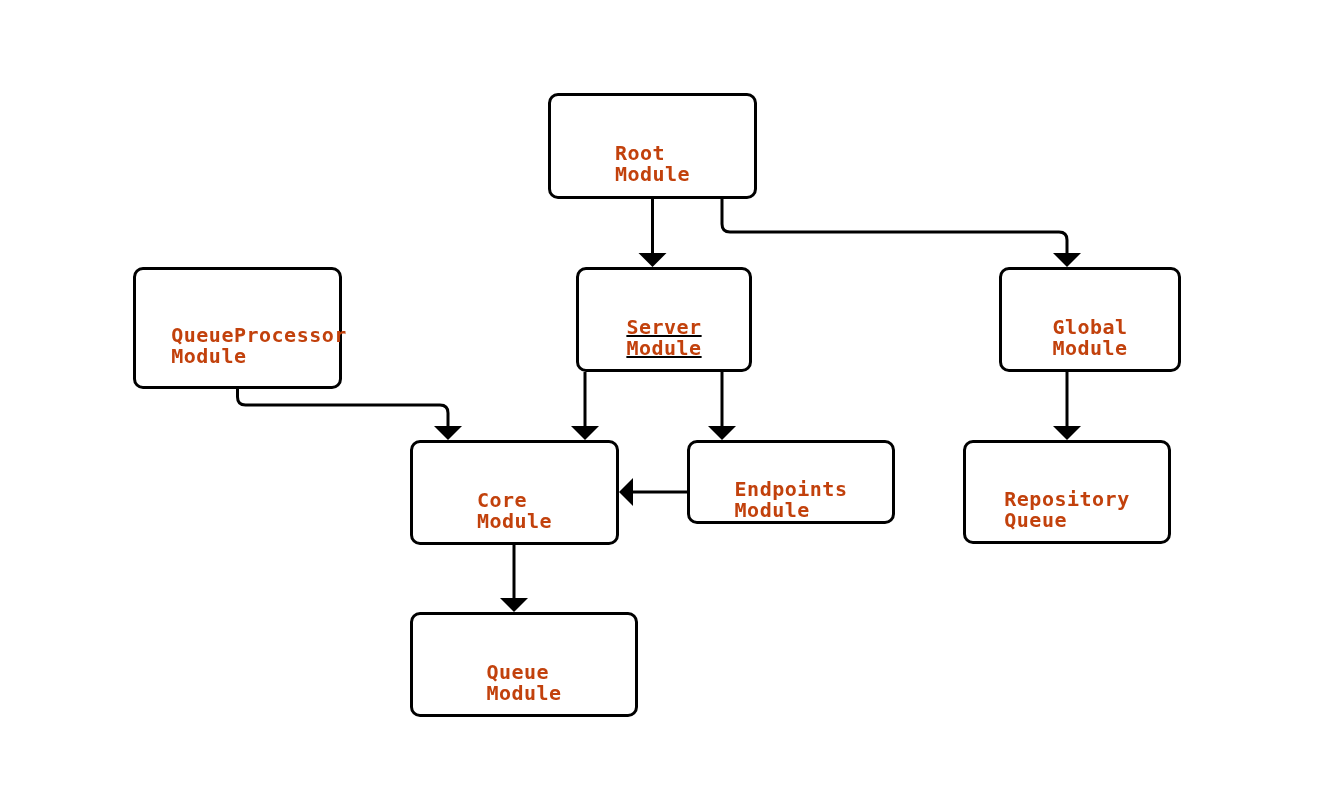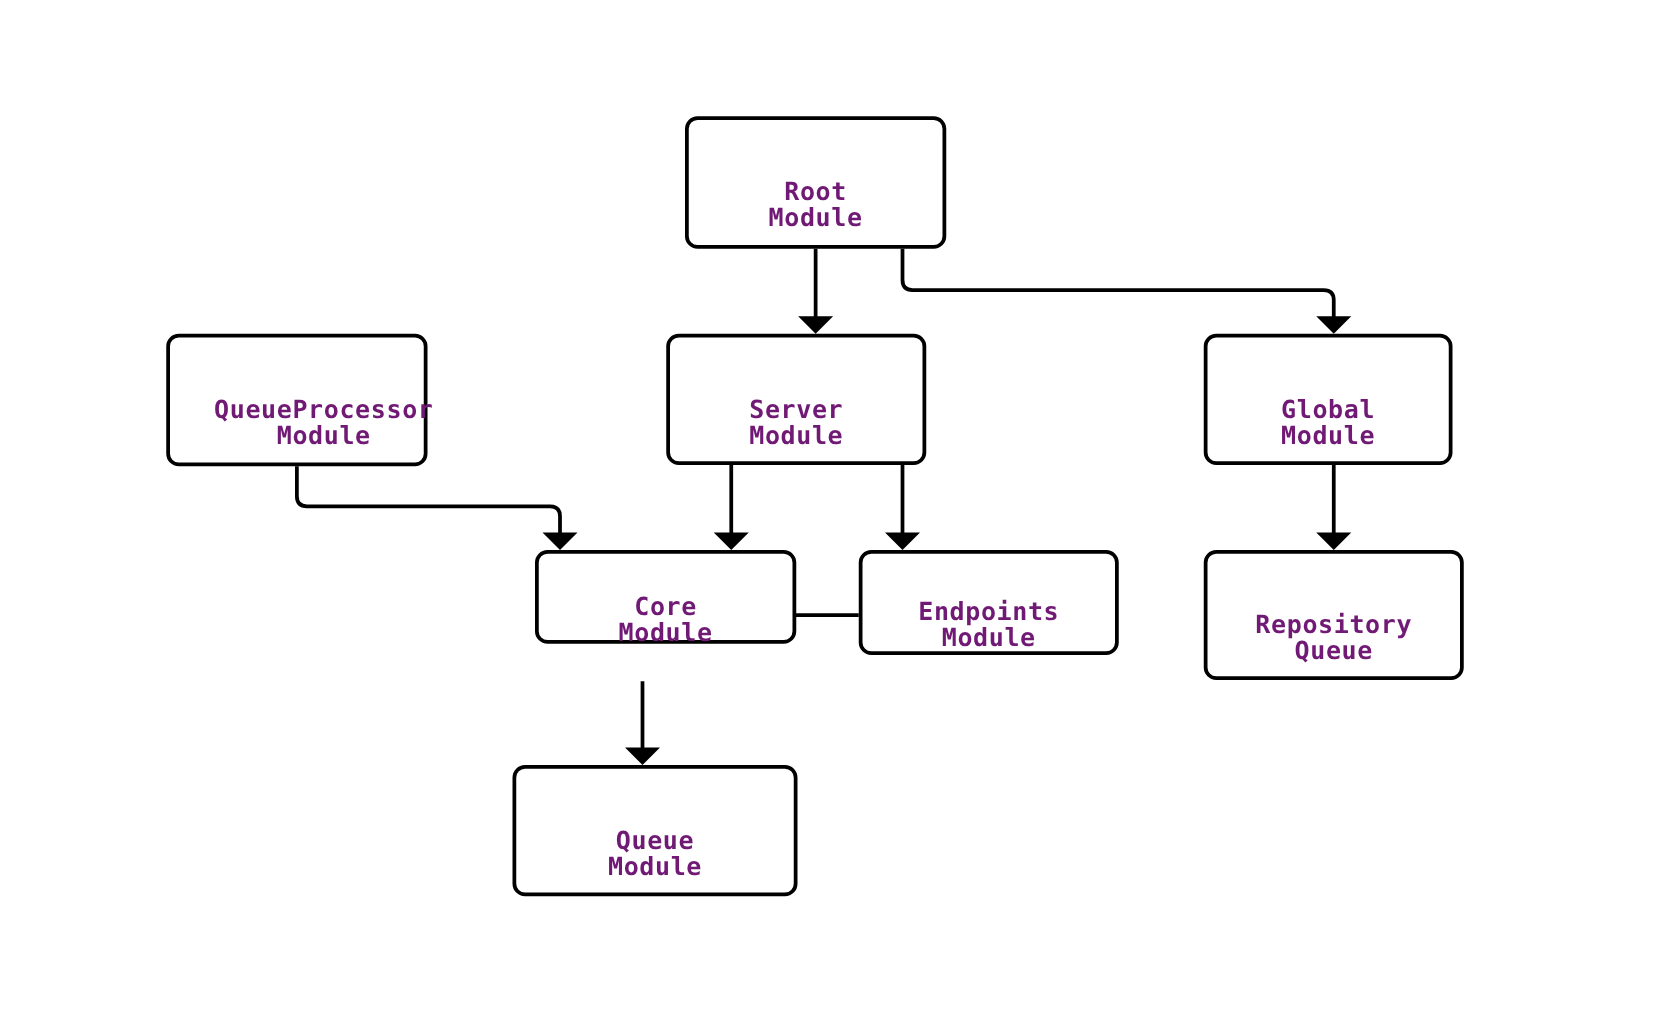--- a/index.html
+++ b/index.html
@@ -38,32 +38,32 @@
     border-radius: 10px;
     background: #ffffff;
     display: flex;
     align-items: center;
     justify-content: center;
   }
   .node-label {
     font-weight: bold;
     font-size: 20px;
     line-height: 21px;
-    color: #701a75;
-    text-align: center;
+    color: #c2410c;
+    text-align: left;
     white-space: pre-line;
     letter-spacing: 0.5px;
     margin-top: 36px;
   }
   
   #n-root          { left: 548px;  top: 93px;  width: 209px; height: 106px; }
-  #n-queueprocessor{ left: 133px;  top: 267px; width: 209px; height: 106px; padding-left: 43px; }
-  #n-server        { left: 533px;  top: 267px; width: 208px; height: 105px; }
-  #n-global        { left: 963px;  top: 267px; width: 199px; height: 105px; }
-  #n-core          { left: 428px;  top: 440px; width: 209px; height: 75px; }
+  #n-queueprocessor{ left: 133px;  top: 267px; width: 209px; height: 122px; padding-left: 43px; }
+  #n-server        { left: 576px;  top: 267px; width: 176px; height: 105px; text-decoration: underline; }
+  #n-global        { left: 999px;  top: 267px; width: 182px; height: 105px; }
+  #n-core          { left: 410px;  top: 440px; width: 209px; height: 105px; }
   #n-endpoints     { left: 687px;  top: 440px; width: 208px; height: 84px; }
   #n-repository    { left: 963px;  top: 440px; width: 208px; height: 104px; }
   #n-queue         { left: 410px;  top: 612px; width: 228px; height: 105px; }
 </style>
 </head>
 <body>
 
 <div class="canvas">
 
   <svg class="edges-layer" viewBox="0 0 1337 809" xmlns="http://www.w3.org/2000/svg">

